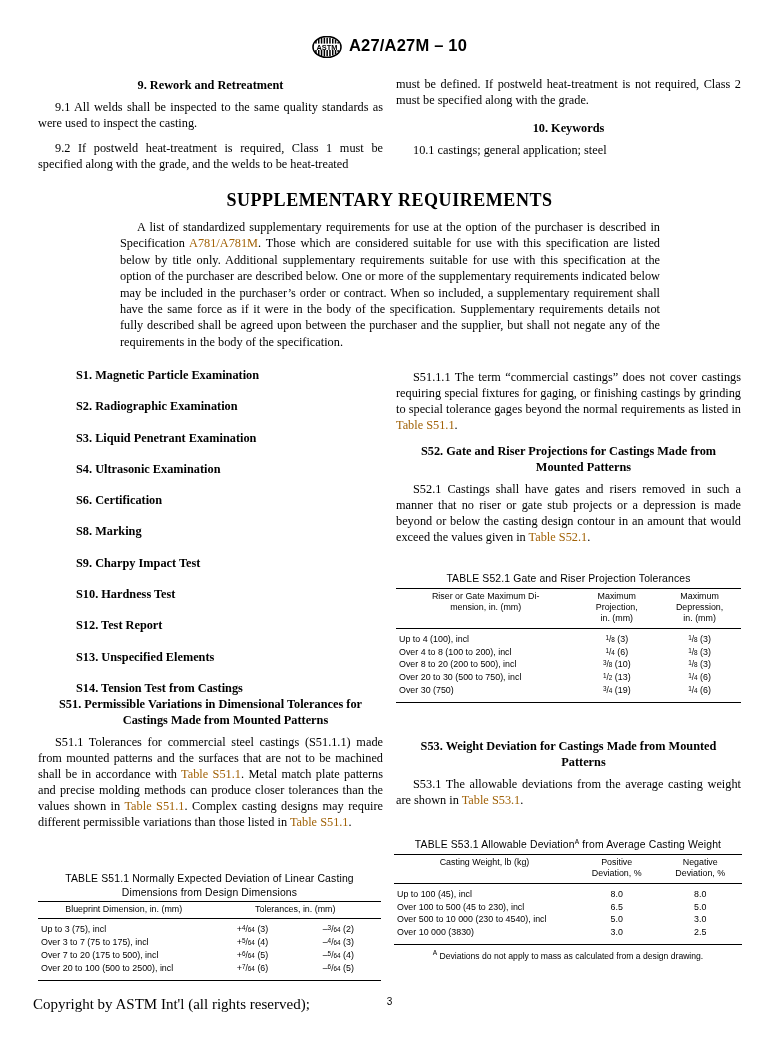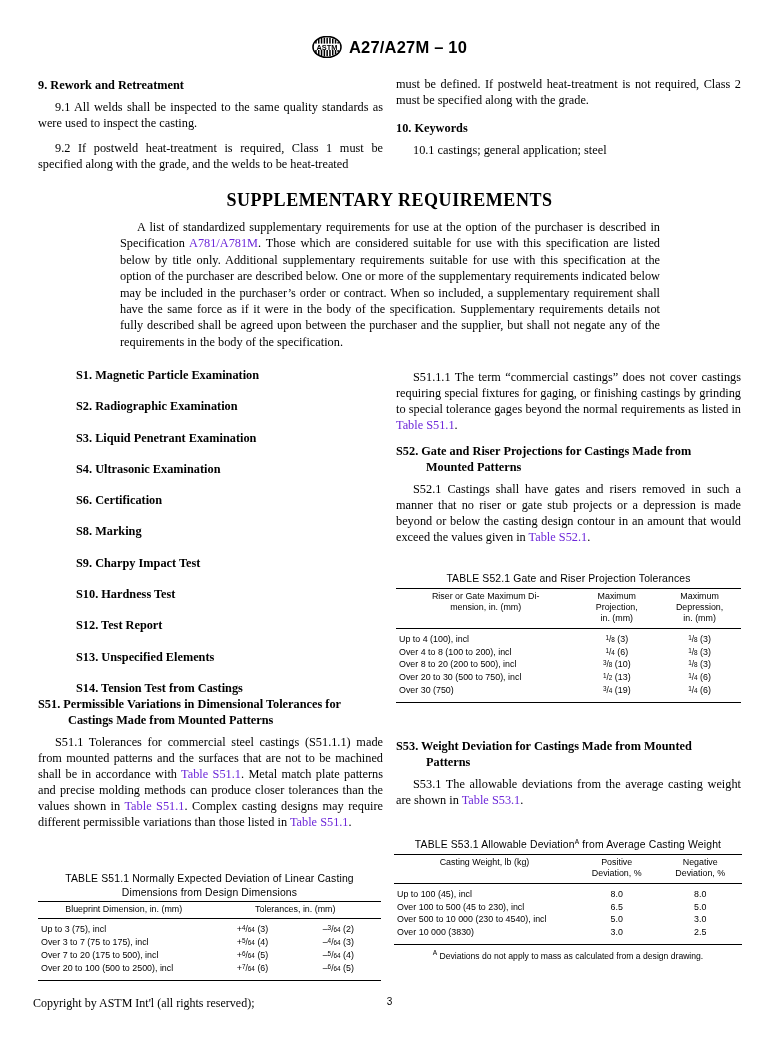--- a/index.html
+++ b/index.html
@@ -23,21 +23,20 @@
   }
 
   
   .masthead {
     position: absolute;
     left: 0;
     top: 36px;
     width: 779px;
     text-align: center;
     display: flex;
-    align-items: center;
     justify-content: center;
     gap: 7px;
   }
   .astm-logo {
     width: 30px;
     height: 22px;
     position: relative;
     display: inline-block;
   }
   .astm-logo svg { display: block; }
@@ -54,35 +53,36 @@
     width: 345px;
   }
   .col-left  { left: 38px; }
   .col-right { left: 396px; }
 
   h3.sec {
     font-size: 12.3px;
     font-weight: bold;
     margin: 0 0 7px 0;
     line-height: 1.32;
+    text-align: center;
   }
   h3.sec .cont {
     display: block;
     padding-left: 30px;
   }
   p.para {
     font-size: 12.3px;
     margin: 0 0 9px 0;
     text-align: justify;
     text-indent: 17px;
     line-height: 1.30;
     hyphens: none;
   }
   .ref {
-    color: #6d28d9;
+    color: #a16207;
   }
 
   
   .supp-title {
     position: absolute;
     left: 38px;
     top: 190px;
     width: 703px;
     text-align: center;
     font-size: 18px;
@@ -176,21 +176,21 @@
   }
   .frac .n { font-size: 6.4px; vertical-align: 0.32em; }
   .frac .d { font-size: 6.4px; vertical-align: -0.06em; }
   .frac .sl { font-size: 8.2px; }
 
   
   .footer-left {
     position: absolute;
     left: 33px;
     top: 996px;
-    font-size: 12px;
+    font-size: 15px;
     font-family: "Liberation Serif", "DejaVu Serif", serif;
   }
   .footer-page {
     position: absolute;
     left: 0;
     top: 996px;
     width: 779px;
     text-align: center;
     font-size: 10px;
     font-family: "Liberation Sans", "DejaVu Sans", sans-serif;

